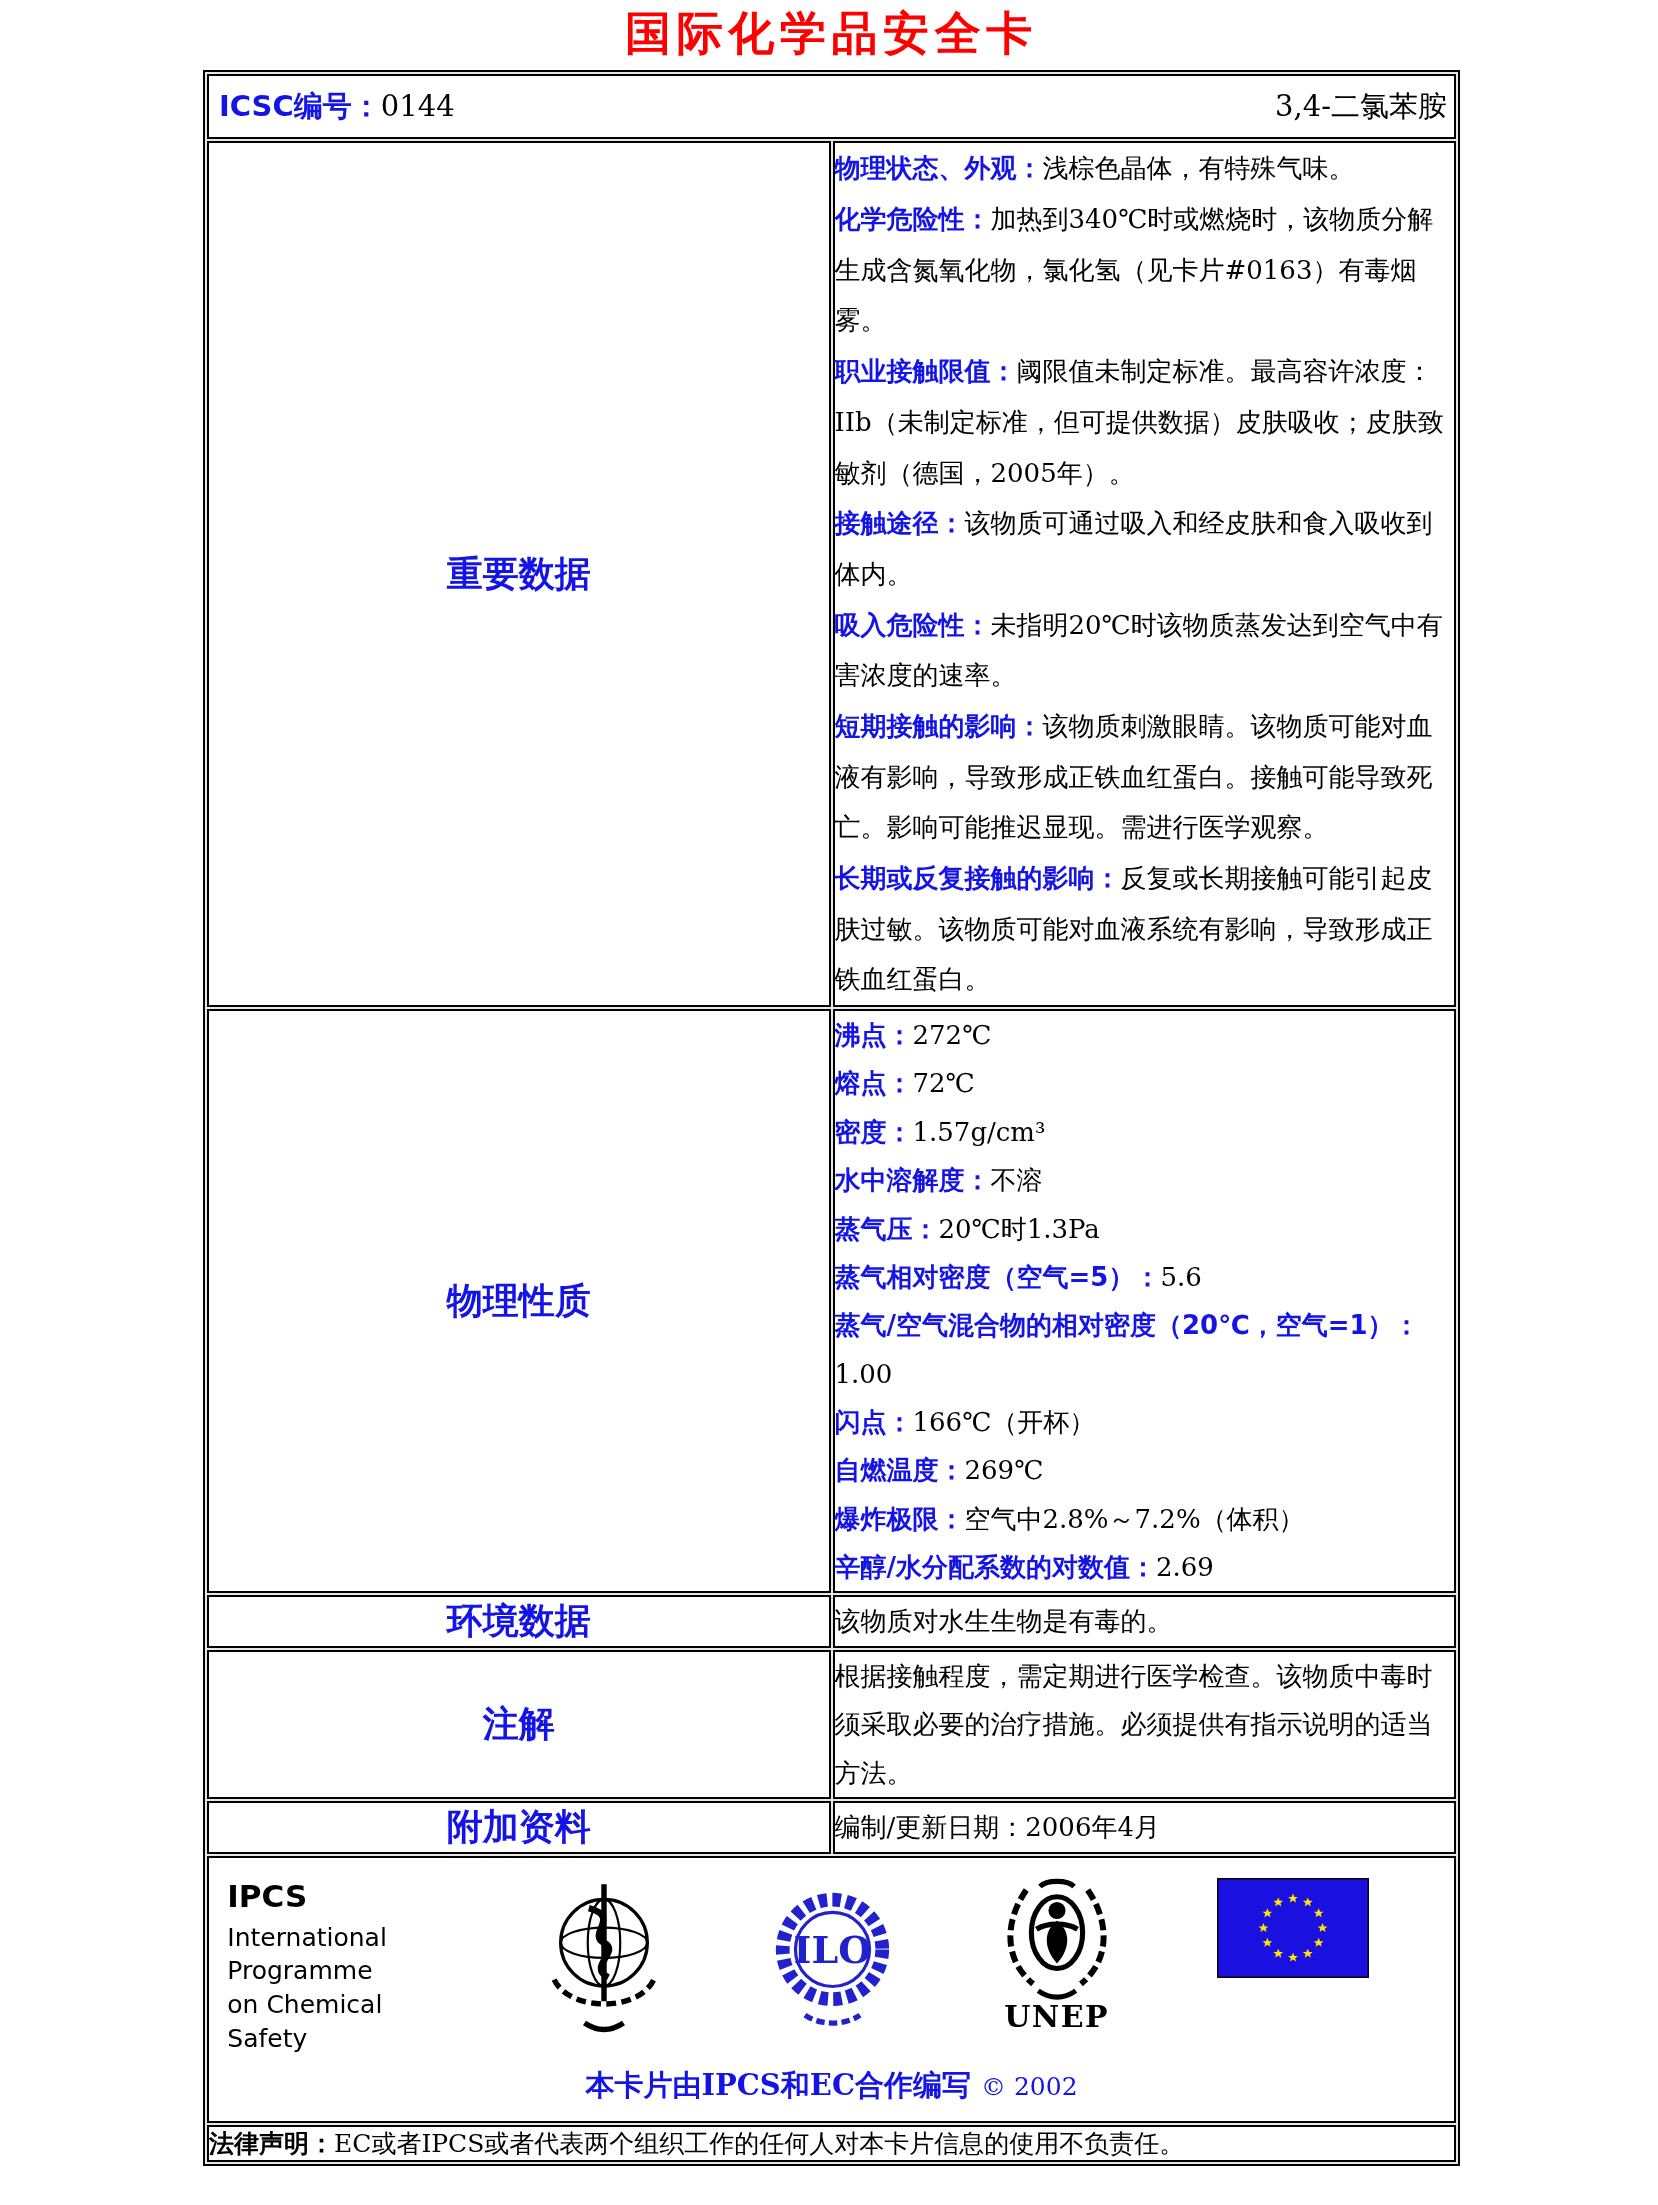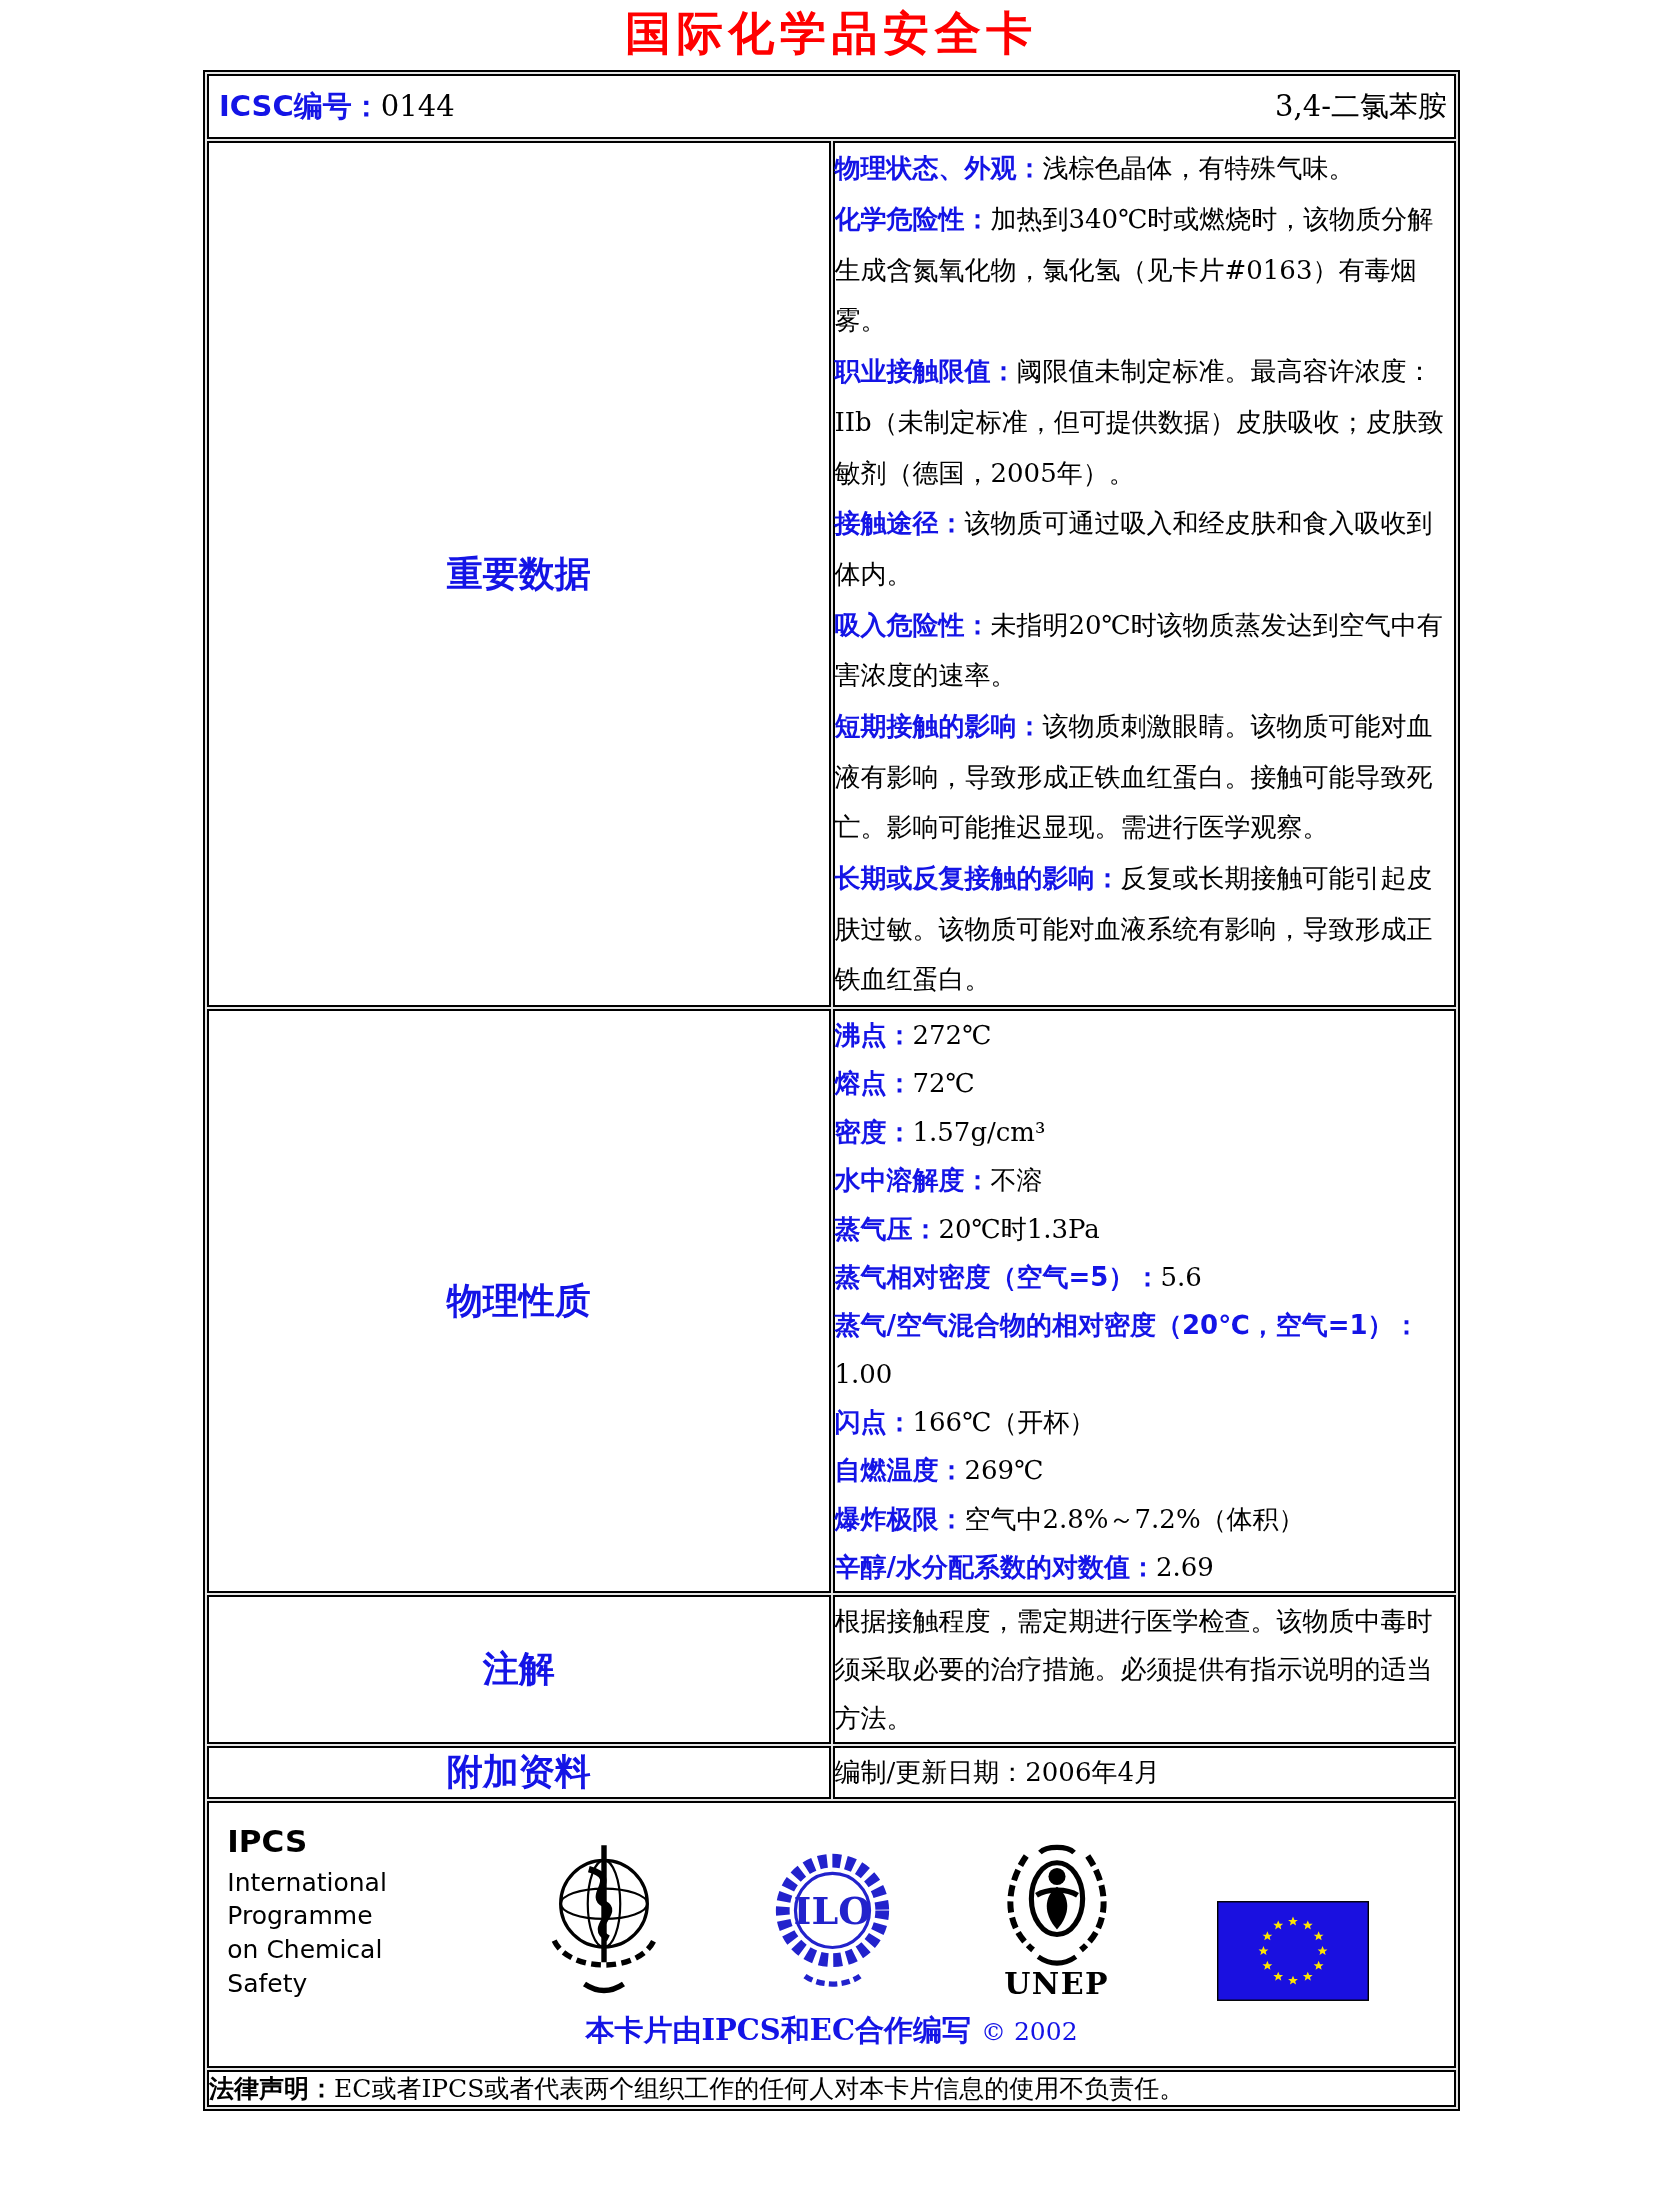--- a/index.html
+++ b/index.html
@@ -28,21 +28,21 @@
 
   .important{min-height:662px;vertical-align:top;}
   .important .entry{margin:0;line-height:1.95;}
   .physical{min-height:521px;vertical-align:top;}
   .physical .entry{margin:0;line-height:1.86;}
   .env-cell{min-height:44px;}
   .notes-cell{line-height:1.85;}
   .addl-cell{min-height:34px;margin-top:16px;}
   .env-cell p,.notes-cell p,.addl-cell p{margin:0;}
 
-  .logo-row{display:flex;align-items:flex-end;justify-content:space-between;
+  .logo-row{display:flex;align-items:flex-start;justify-content:space-between;
     padding:20px 85px 0 18.3px;}
   .ipcs-block{width:211px;font-family:"DejaVu Sans","Liberation Sans",sans-serif;}
   .ipcs-title{font-size:31px;font-weight:bold;margin:0 0 7px 0;}
   .ipcs-sub{font-size:25px;line-height:1.35;width:183px;margin:0;}
   .credit-line{text-align:center;padding:10px 0 15.5px 0;color:#1414e6;}
   .credit-main{font-family:"DejaVu Serif","Liberation Serif",serif;
     font-weight:bold;font-size:29px;}
   .credit-copy{font-size:25px;margin-left:10px;}
   .unep-block{text-align:center;}
   .unep-word{font-family:"DejaVu Serif","Liberation Serif",serif;
@@ -110,20 +110,26 @@
           <p class="entry"><span class="lab">闪点：</span><span class="val">166℃（开杯）</span></p>
 
           <p class="entry"><span class="lab">自燃温度：</span><span class="val">269℃</span></p>
 
           <p class="entry"><span class="lab">爆炸极限：</span><span class="val">空气中2.8%～7.2%（体积）</span></p>
 
           <p class="entry"><span class="lab">辛醇/水分配系数的对数值：</span><span class="val">2.69</span></p>
         </td>
     </tr>
 
+    <tr>
+      <th class="rowlab">环境数据</th>
+      <td class="content env-cell">
+        <p class="val">该物质对水生生物是有毒的。</p>
+      </td>
+    </tr>
 
     <tr>
       <th class="rowlab">注解</th>
       <td class="content notes-cell">
         <p class="val">根据接触程度，需定期进行医学检查。该物质中毒时须采取必要的治疗措施。必须提供有指示说明的适当方法。</p>
       </td>
     </tr>
 
     <tr>
       <th class="rowlab">附加资料</th>

